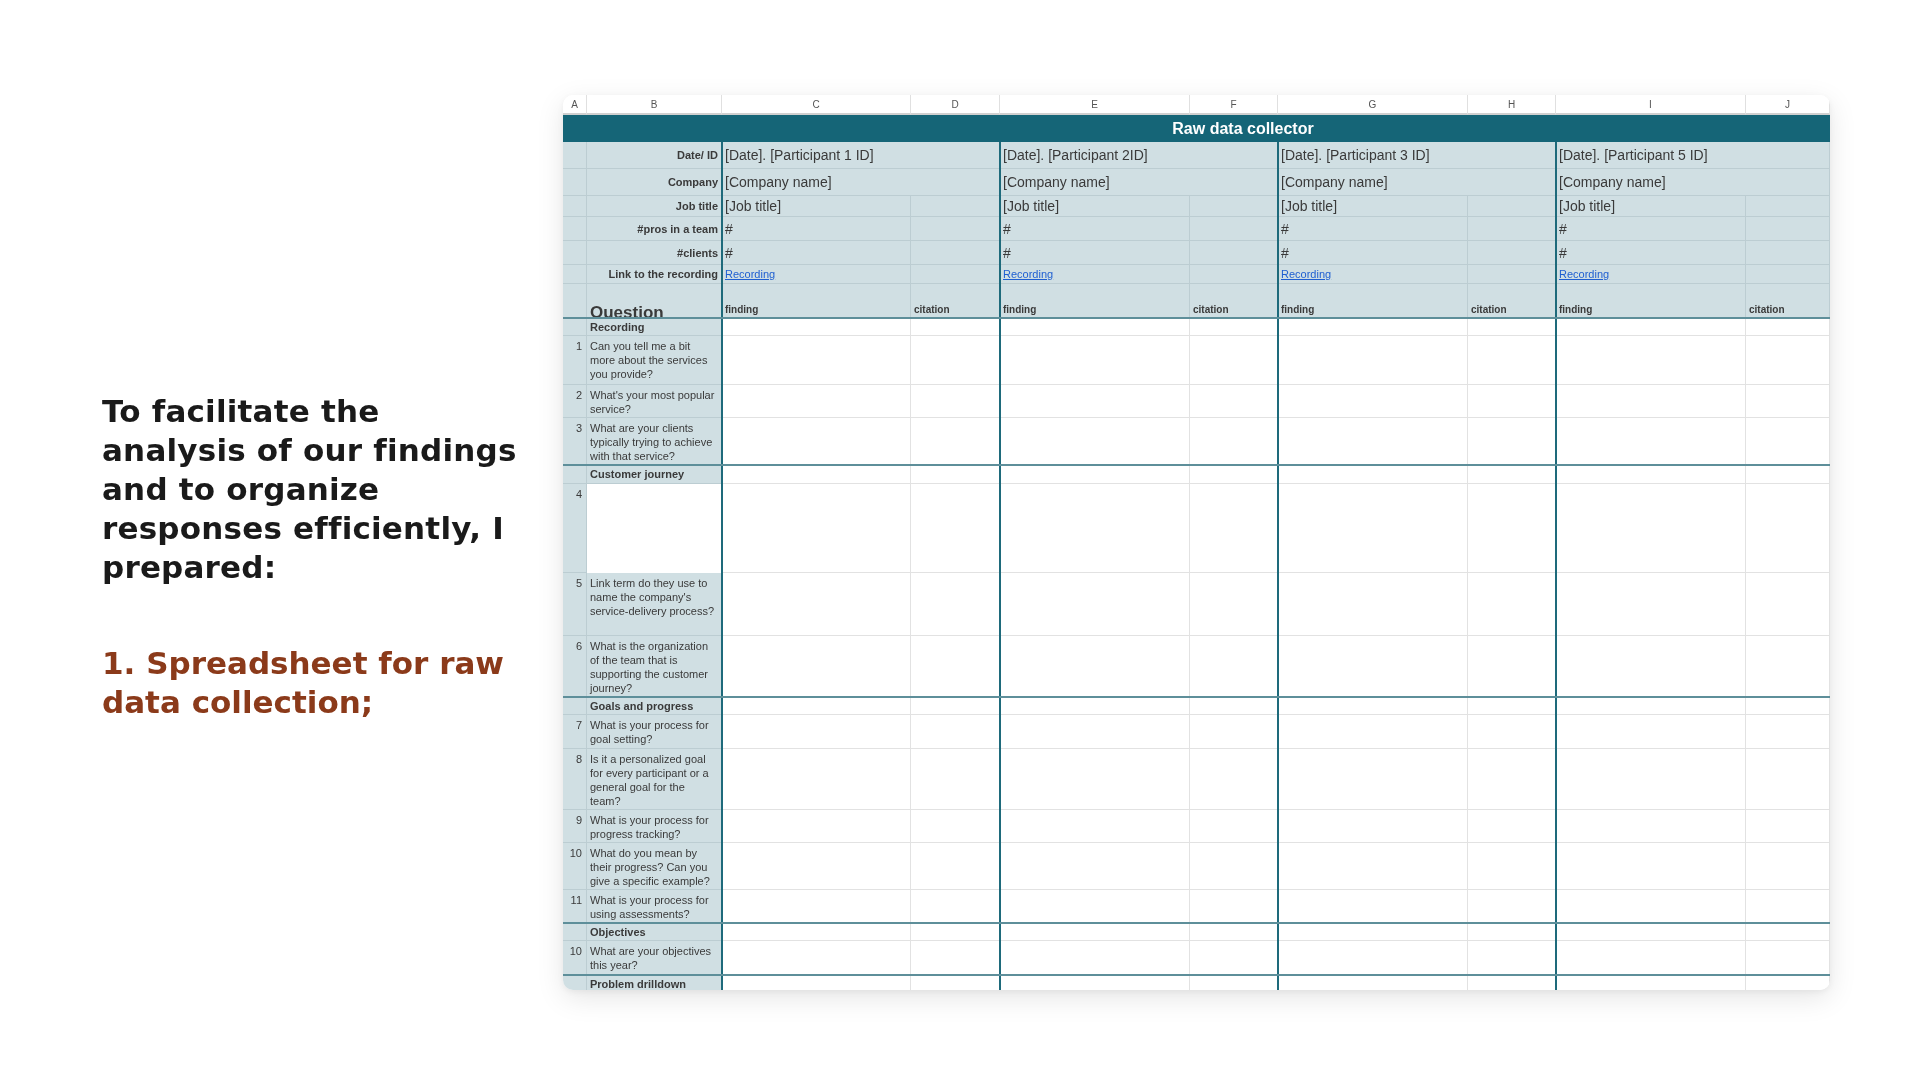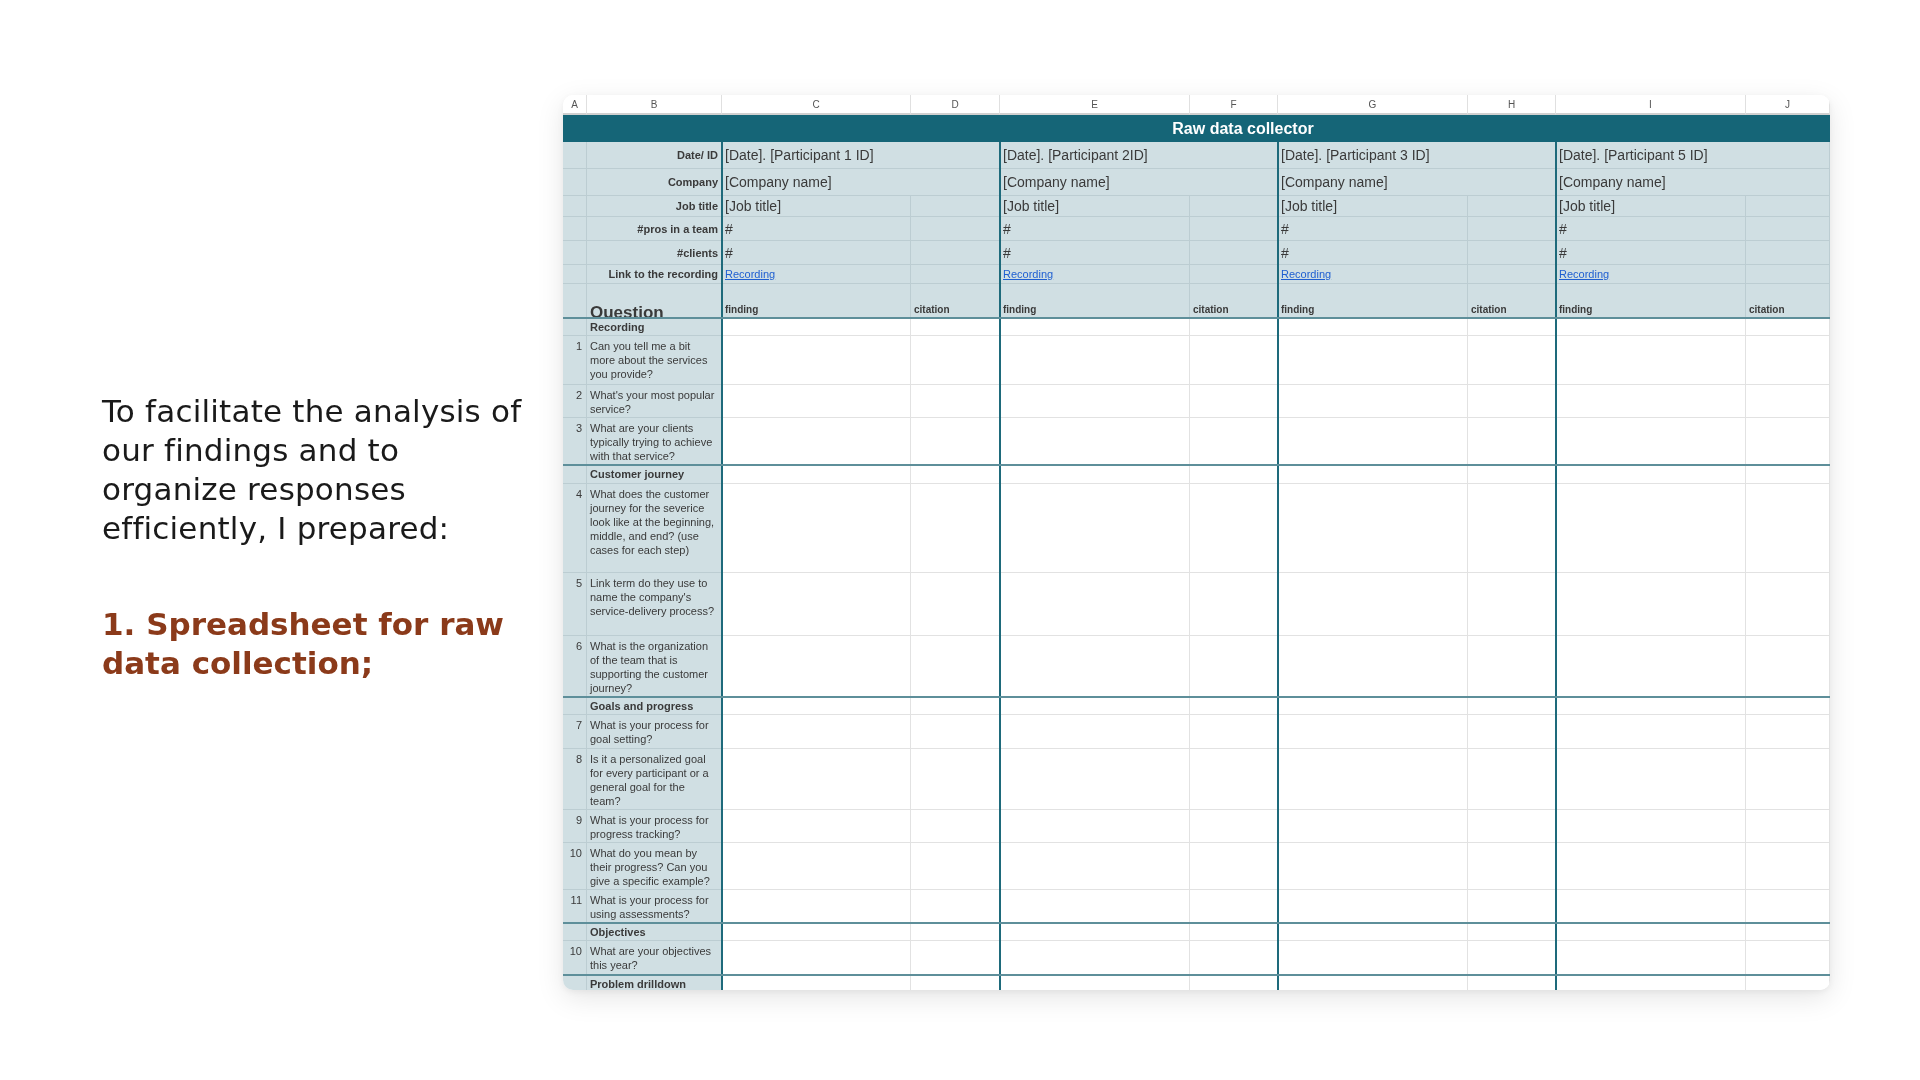--- a/index.html
+++ b/index.html
@@ -4,21 +4,21 @@
 <style>
   * { box-sizing: border-box; margin: 0; padding: 0; }
   html, body { width: 1920px; height: 1080px; background: #ffffff; overflow: hidden; }
   body { position: relative; font-family: "Liberation Sans", sans-serif; }
 
   .intro {
     position: absolute; left: 102px; top: 392px; width: 420px;
     font-family: "DejaVu Sans", sans-serif;
   }
   .intro-text {
-    font-size: 31px; line-height: 39px; color: #1a1a1a; font-weight: 400;
+    font-size: 31px; line-height: 39px; color: #1a1a1a; font-weight: 700;
     letter-spacing: 0.2px;
   }
   .intro-highlight {
     margin-top: 57px;
     font-size: 31px; line-height: 39px; color: #8b3a1a; font-weight: 700;
   }
 
   .sheet-card {
     position: absolute; left: 563px; top: 95px; width: 1267px; height: 895px;
     background: #ffffff; border-radius: 10px; overflow: hidden;
@@ -184,21 +184,20 @@
       <div class="cell qcol-b qsec-b" style="left: 24px; top: 370px; width: 135px; height: 19px; padding-top: 2px;">Customer journey</div>
       <div class="cell body-cell" style="left: 159px; top: 370px; width: 189px; height: 19px;"></div>
       <div class="cell body-cell" style="left: 348px; top: 370px; width: 89px; height: 19px;"></div>
       <div class="cell body-cell" style="left: 437px; top: 370px; width: 190px; height: 19px;"></div>
       <div class="cell body-cell" style="left: 627px; top: 370px; width: 88px; height: 19px;"></div>
       <div class="cell body-cell" style="left: 715px; top: 370px; width: 190px; height: 19px;"></div>
       <div class="cell body-cell" style="left: 905px; top: 370px; width: 88px; height: 19px;"></div>
       <div class="cell body-cell" style="left: 993px; top: 370px; width: 190px; height: 19px;"></div>
       <div class="cell body-cell" style="left: 1183px; top: 370px; width: 84px; height: 19px;"></div>
       <div class="cell qcol-a" style="left: 0px; top: 389px; width: 24px; height: 89px;">4</div>
-      <div class="cell qcol-b" style="left: 24px; top: 389px; width: 135px; height: 89px;">What does the customer journey for the severice look like at the beginning, middle, and end? (use cases for each step)</div>
       <div class="cell body-cell" style="left: 159px; top: 389px; width: 189px; height: 89px;"></div>
       <div class="cell body-cell" style="left: 348px; top: 389px; width: 89px; height: 89px;"></div>
       <div class="cell body-cell" style="left: 437px; top: 389px; width: 190px; height: 89px;"></div>
       <div class="cell body-cell" style="left: 627px; top: 389px; width: 88px; height: 89px;"></div>
       <div class="cell body-cell" style="left: 715px; top: 389px; width: 190px; height: 89px;"></div>
       <div class="cell body-cell" style="left: 905px; top: 389px; width: 88px; height: 89px;"></div>
       <div class="cell body-cell" style="left: 993px; top: 389px; width: 190px; height: 89px;"></div>
       <div class="cell body-cell" style="left: 1183px; top: 389px; width: 84px; height: 89px;"></div>
       <div class="cell qcol-a" style="left: 0px; top: 478px; width: 24px; height: 63px;">5</div>
       <div class="cell qcol-b" style="left: 24px; top: 478px; width: 135px; height: 63px;">Link term do they use to name the company's service-delivery process?</div>

